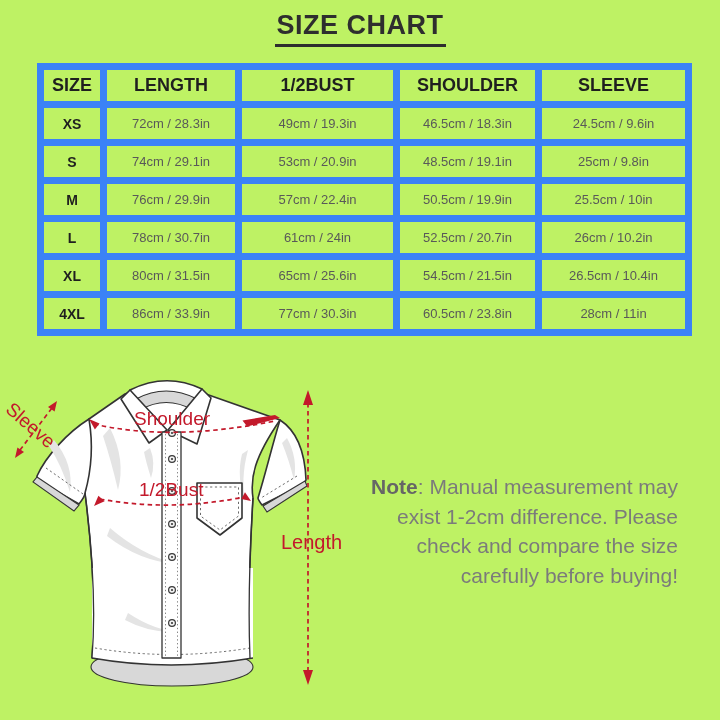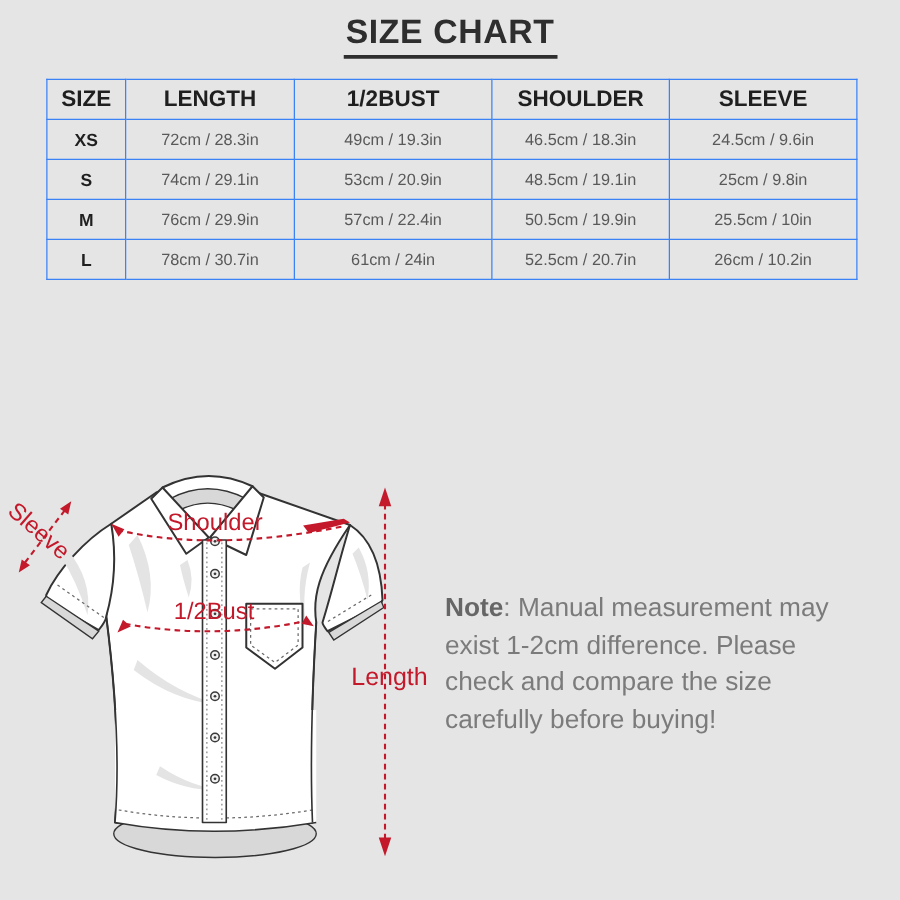--- a/index.html
+++ b/index.html
@@ -1,32 +1,32 @@
 <!DOCTYPE html>
 <html><head>
 <meta charset="utf-8">
 <style>
   html,body{margin:0;padding:0;background:#fff;}
   #app{
-    position:relative;width:720px;height:720px;background:#e5e5e5;overflow:hidden;
+    position:relative;width:720px;height:720px;background:#bef264;overflow:hidden;
     font-family:"Liberation Sans","DejaVu Sans",sans-serif;
   }
   
   .title-wrap{position:absolute;left:0;top:10px;width:720px;text-align:center;}
   .page-title{
     display:inline-block;margin:0;font-size:27px;font-weight:bold;color:#2e2e2e;
     letter-spacing:.5px;border-bottom:3px solid #2e2e2e;padding:0 2px 3px 2px;
   }
   
   table.size-table{
     position:absolute;left:37px;top:63px;width:648px;
     border-collapse:collapse;table-layout:fixed;
   }
   .size-table th,.size-table td{
-    border:1px solid #3b82f6;height:31px;padding:0;text-align:center;vertical-align:middle;
+    border:7px solid #3b82f6;height:31px;padding:0;text-align:center;vertical-align:middle;
     white-space:nowrap;overflow:hidden;
   }
   .size-table thead th{font-size:18px;font-weight:bold;color:#1f1f1f;}
   .size-table td{font-size:13px;color:#595959;}
   .size-table td.size-cell{font-size:14px;font-weight:bold;color:#1f1f1f;}
   
   .figure-svg{position:absolute;left:0;top:368px;width:350px;height:340px;}
   .outline{fill:#ffffff;stroke:#333333;stroke-width:1.6;stroke-linejoin:round;}
   .thin{fill:none;stroke:#333333;stroke-width:1.3;}
   .shade{fill:#e4e4e4;stroke:none;}
@@ -41,21 +41,21 @@
   .meas-label{
     position:absolute;color:#c3192b;font-size:19px;line-height:19px;white-space:nowrap;
   }
   .lbl-sleeve{left:15px;top:399px;transform:rotate(41deg);transform-origin:0 0;}
   .lbl-shoulder{left:134px;top:409px;}
   .lbl-bust{left:139px;top:480px;}
   .lbl-length{left:281px;top:533px;font-size:20px;}
   
   .note{
     position:absolute;left:356px;top:472px;width:322px;margin:0;
-    font-size:21px;line-height:29.5px;color:#7b7b7b;
+    font-size:21px;line-height:29.5px;color:#7b7b7b;text-align:right;
   }
   .note strong{color:#666666;font-weight:bold;}
 </style>
 </head>
 <body>
 
 <div id="app">
 
   <div class="title-wrap">
     <h1 class="page-title">SIZE CHART</h1>
@@ -99,20 +99,34 @@
         <td>57cm / 22.4in</td>
         <td>50.5cm / 19.9in</td>
         <td>25.5cm / 10in</td>
       </tr>
       <tr>
         <td class="size-cell">L</td>
         <td>78cm / 30.7in</td>
         <td>61cm / 24in</td>
         <td>52.5cm / 20.7in</td>
         <td>26cm / 10.2in</td>
+      </tr>
+      <tr>
+        <td class="size-cell">XL</td>
+        <td>80cm / 31.5in</td>
+        <td>65cm / 25.6in</td>
+        <td>54.5cm / 21.5in</td>
+        <td>26.5cm / 10.4in</td>
+      </tr>
+      <tr>
+        <td class="size-cell">4XL</td>
+        <td>86cm / 33.9in</td>
+        <td>77cm / 30.3in</td>
+        <td>60.5cm / 23.8in</td>
+        <td>28cm / 11in</td>
       </tr>
     </tbody>
   </table>
 
   <svg class="figure-svg" viewBox="0 0 350 340" aria-hidden="true">
 
     <g>
       <path class="outline" d="M89,51 L125,26 Q166,10 203,25 L280,52
         C254,90 250,110 253,130 C250,180 248,242 250,290
         Q170,304 92,290

